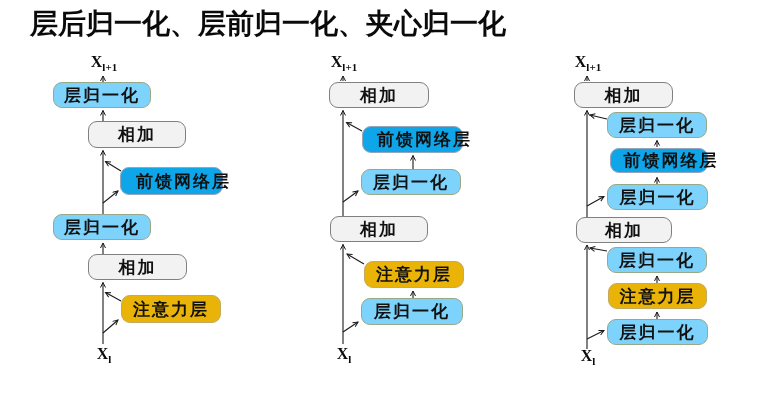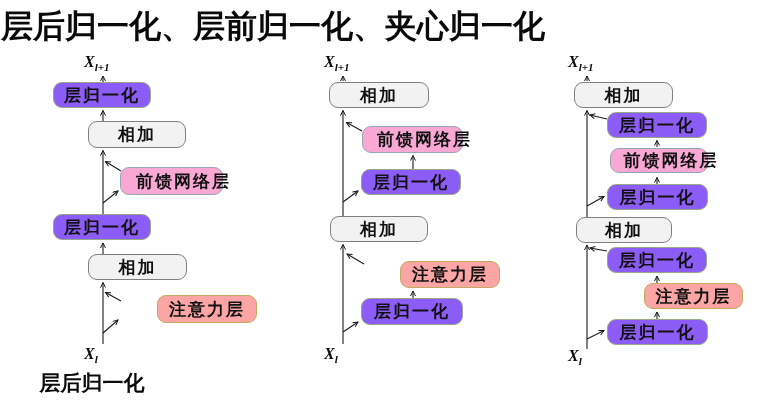--- a/index.html
+++ b/index.html
@@ -8,50 +8,50 @@
     width: 768px;
     height: 403px;
     background: #ffffff;
     font-family: "Liberation Serif", "DejaVu Serif", serif;
     overflow: hidden;
   }
   .title {
     position: absolute;
     left: 1px;
     top: 5px;
-    font-size: 32px;
+    font-size: 28px;
     font-weight: 700;
     color: #0a0a0a;
     white-space: nowrap;
     letter-spacing: 0px;
+    padding-left: 29px;
   }
   svg.wires { position: absolute; left: 0; top: 0; width: 768px; height: 403px; }
   .box {
     position: absolute;
     box-sizing: border-box;
     border-radius: 9px;
     border: 1.3px solid #7f7f7f;
     display: flex;
     align-items: center;
     justify-content: center;
     font-size: 17px;
     font-weight: 600;
     letter-spacing: 2px;
     color: #111111;
     white-space: nowrap;
   }
-  .box.layernorm { background: #8b5cf6; border-color: #97a987; }
+  .box.layernorm { background: #7dd3fc; border-color: #97a987; }
   .box.add       { background: #f2f2f2; border-color: #808080; margin-left: 36px; }
-  .box.ffn       { background: #f9a8d4; border-color: #97a5ba; padding-left: 24px; }
-  .box.attention { background: #fca5a5; border-color: #c2aa5e; margin-left: 36px; }
+  .box.ffn       { background: #0ea5e9; border-color: #97a5ba; padding-left: 24px; }
+  .box.attention { background: #eab308; border-color: #c2aa5e; }
   .xvar {
     position: absolute;
     width: 40px;
-    text-align: left;
-    font-style: italic;
+    text-align: center;
     font-weight: 700;
     font-size: 16px;
     color: #0a0a0a;
   }
   .xvar sub { font-size: 11px; line-height: 0; }
   .caption {
     position: absolute;
     width: 118px;
     text-align: center;
     font-size: 21px;
@@ -110,21 +110,20 @@
   </svg>
 
   <div class="xvar" style="left:84px;top:53px"><span>X</span><sub>l+1</sub></div>
   <div class="box layernorm" style="left:53px;top:82px;width:98px;height:26px">层归一化</div>
   <div class="box add" style="left:52px;top:121px;width:98px;height:27px">相加</div>
   <div class="box ffn" style="left:120px;top:167px;width:103px;height:28px">前馈网络层</div>
   <div class="box layernorm" style="left:53px;top:214px;width:98px;height:26px">层归一化</div>
   <div class="box add" style="left:52px;top:254px;width:99px;height:26px">相加</div>
   <div class="box attention" style="left:121px;top:295px;width:100px;height:28px">注意力层</div>
   <div class="xvar" style="left:84px;top:345px"><span>X</span><sub>l</sub></div>
-  <div class="caption" style="left:33px;top:369px">层后归一化</div>
 
   <div class="xvar" style="left:324px;top:53px"><span>X</span><sub>l+1</sub></div>
   <div class="box add" style="left:293px;top:82px;width:100px;height:26px">相加</div>
   <div class="box ffn" style="left:362px;top:126px;width:101px;height:27px">前馈网络层</div>
   <div class="box layernorm" style="left:361px;top:169px;width:100px;height:26px">层归一化</div>
   <div class="box add" style="left:294px;top:216px;width:98px;height:26px">相加</div>
   <div class="box attention" style="left:364px;top:261px;width:100px;height:27px">注意力层</div>
   <div class="box layernorm" style="left:361px;top:298px;width:102px;height:27px">层归一化</div>
   <div class="xvar" style="left:324px;top:345px"><span>X</span><sub>l</sub></div>
 

